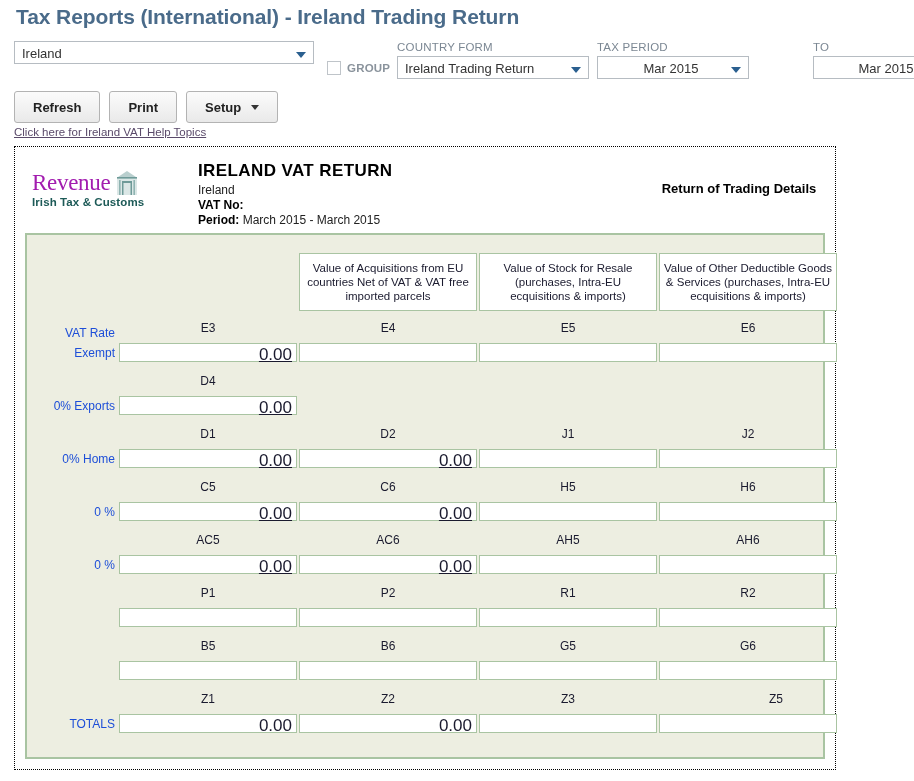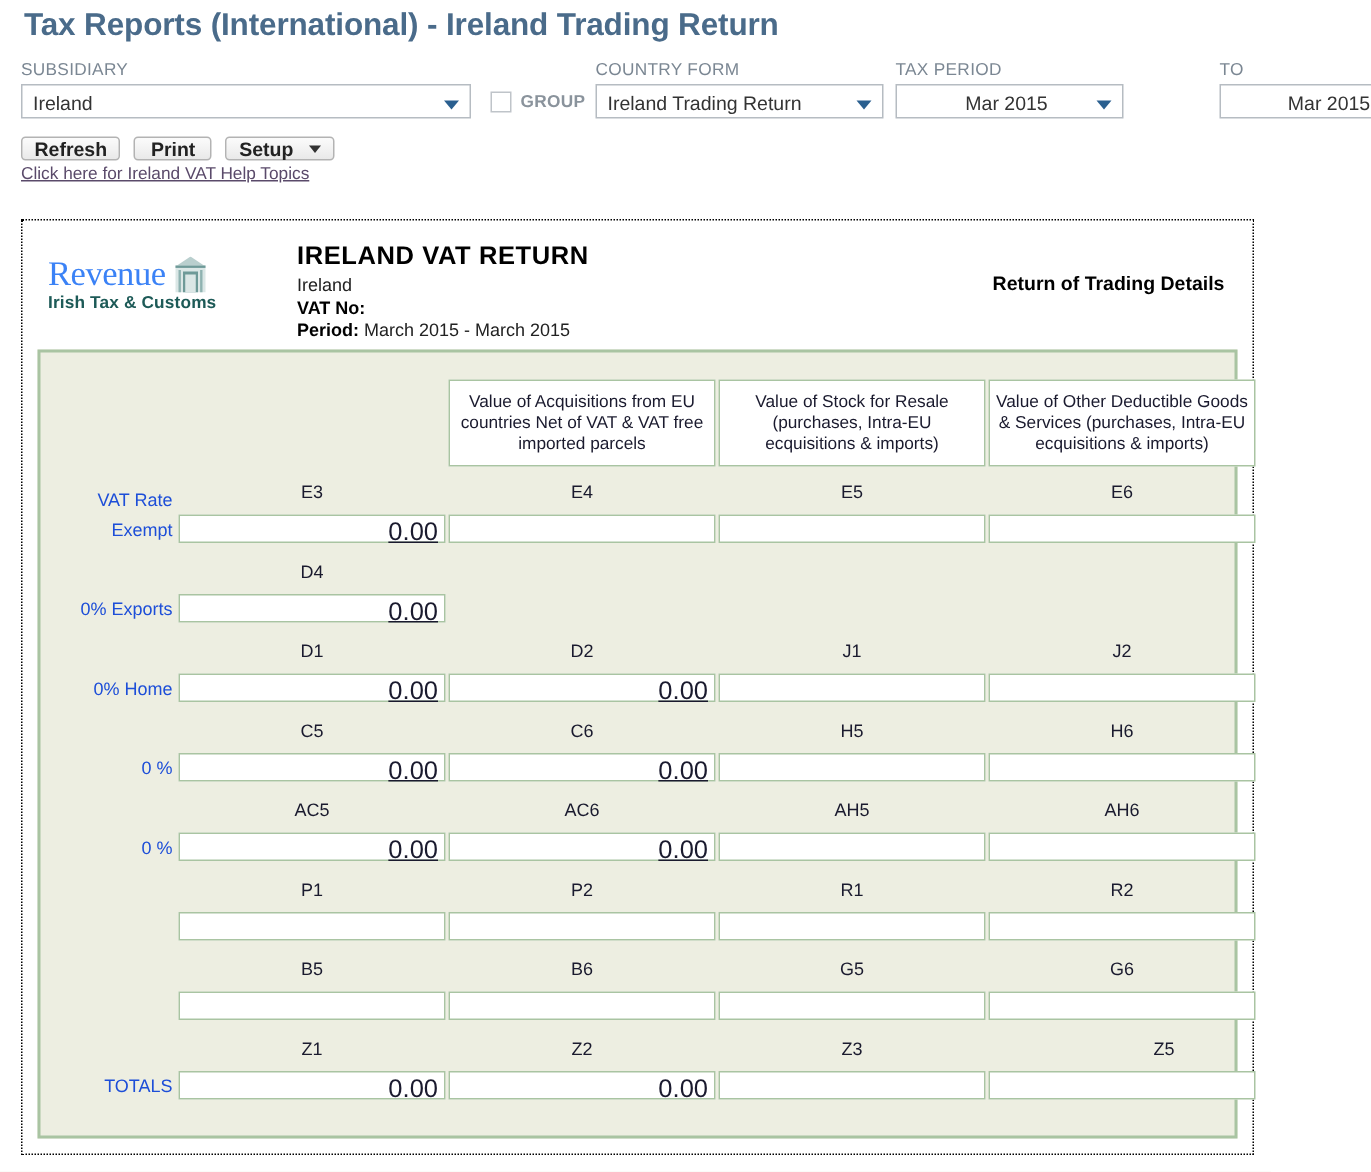--- a/index.html
+++ b/index.html
@@ -92,23 +92,23 @@
   
   .button-row {
     margin: 4px 0 0 14px;
     display: flex;
     gap: 9px;
   }
   .btn {
     background: linear-gradient(to bottom, #fbfbfb 0%, #f2f2f2 52%, #e9e9e9 100%);
     border: 1px solid #b3b3b3;
     border-radius: 3px;
-    height: 16px;
+    height: 32px;
     min-width: 52px;
-    padding: 0 8px;
+    padding: 0 18px;
     font-size: 13px;
     font-weight: bold;
     color: #222;
     font-family: "Liberation Sans", sans-serif;
     display: flex;
     align-items: center;
     justify-content: center;
     box-sizing: border-box;
   }
   .btn .mini-caret {
@@ -144,21 +144,21 @@
 
   .logo {
     position: absolute;
     left: 17px;
     top: 24px;
     width: 140px;
   }
   .logo-main {
     font-family: "Liberation Serif", serif;
     font-size: 23px;
-    color: #3b82f6;
+    color: #a21caf;
     letter-spacing: -0.3px;
     line-height: 24px;
     display: flex;
     align-items: flex-end;
   }
   .logo-door {
     margin-left: 6px;
     width: 22px; height: 24px;
     position: relative;
   }
@@ -281,21 +281,20 @@
 
 
 
 
 <div class="page-title">Tax Reports (International) - Ireland Trading Return</div>
 
 
 <div class="filter-bar">
 
   <div class="filter-group" style="left:14px; width:300px;">
-    <span class="filter-label">SUBSIDIARY</span>
     <div class="select-box">
       <span>Ireland</span>
       <span class="caret"></span>
     </div>
   </div>
 
   <div class="group-check">
     <span class="checkbox"></span>
     <span class="group-text">GROUP</span>
   </div>

